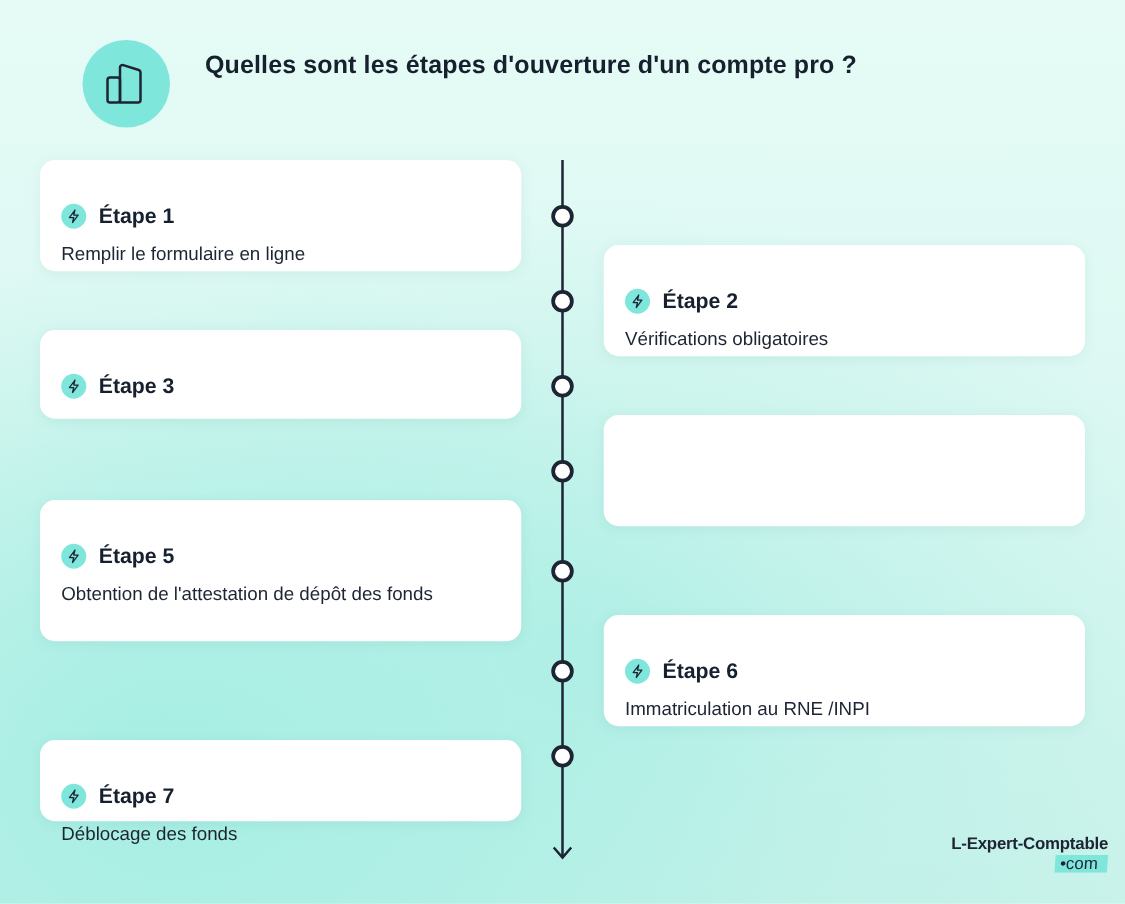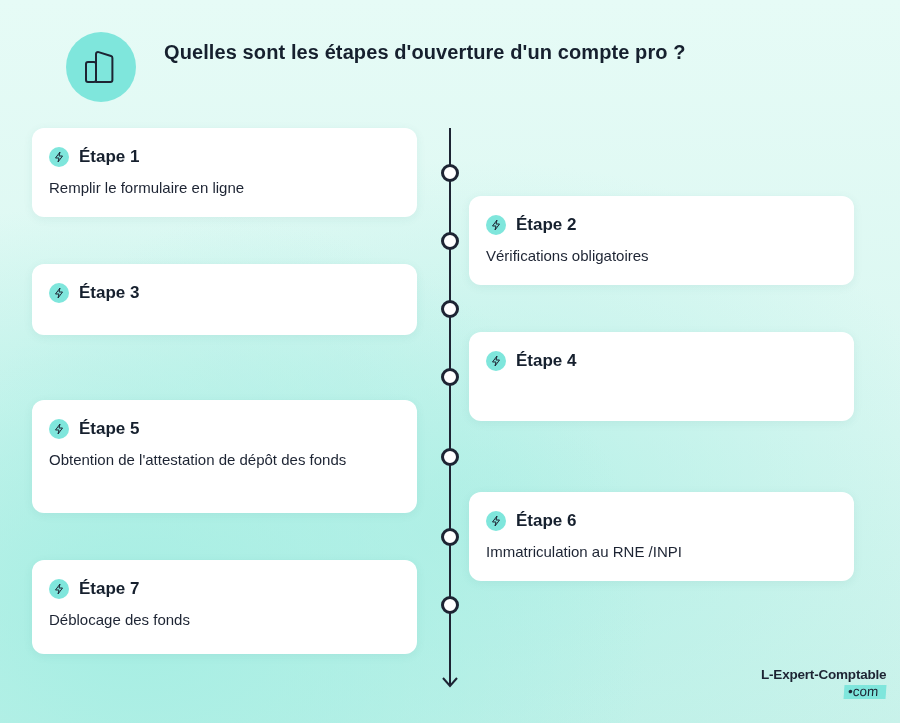--- a/index.html
+++ b/index.html
@@ -38,24 +38,24 @@
   .arrow {
     position: absolute; left: 442px; top: 676px;
   }
   .node {
     position: absolute; left: 441px; width: 18px; height: 18px;
     border-radius: 50%; background: #ffffff; border: 3px solid #1d2433;
   }
   .card {
     position: absolute; background: #ffffff; border-radius: 12px;
     box-shadow: 0 2px 10px rgba(40,120,110,0.08);
-    padding: 0 17px;
+    padding: 16px 17px;
   }
   .card.left { left: 32px; width: 385px; }
-  .card.right { left: 469px; width: 385px; }
+  .card.right { left: 483px; width: 385px; }
   .card-head { display: flex; align-items: center; margin-top: 19px; }
   .bolt {
     width: 20px; height: 20px; border-radius: 50%; background: #7fe6dc;
     display: flex; align-items: center; justify-content: center; margin-right: 10px;
   }
   .card-title { font-size: 17px; font-weight: bold; color: #16202e; }
   .card-desc { font-size: 15px; color: #1d2433; line-height: 23px; margin-top: 9px; }
   .logo {
     position: absolute; left: 729px; top: 667px; text-align: right; margin-left: 32px;
   }
@@ -122,28 +122,20 @@
     <span class="bolt">
       <svg width="12" height="12" viewBox="0 0 12 12">
           <path d="M7 1 L2.5 7 H6 L5 11 L9.5 5 H6 Z" fill="none" stroke="#1d2433" stroke-width="1" stroke-linejoin="round"></path>
         </svg>
     </span>
     <span class="card-title">Étape 3</span>
   </div>
 </div>
 
 <div class="card right" style="top:332px;height:89px">
-  <div class="card-head">
-    <span class="bolt">
-      <svg width="12" height="12" viewBox="0 0 12 12">
-          <path d="M7 1 L2.5 7 H6 L5 11 L9.5 5 H6 Z" fill="none" stroke="#1d2433" stroke-width="1" stroke-linejoin="round"></path>
-        </svg>
-    </span>
-    <span class="card-title">Étape 4</span>
-  </div>
 </div>
 
 <div class="card left" style="top:400px;height:113px">
   <div class="card-head">
     <span class="bolt">
       <svg width="12" height="12" viewBox="0 0 12 12">
           <path d="M7 1 L2.5 7 H6 L5 11 L9.5 5 H6 Z" fill="none" stroke="#1d2433" stroke-width="1" stroke-linejoin="round"></path>
         </svg>
     </span>
     <span class="card-title">Étape 5</span>
@@ -156,21 +148,21 @@
     <span class="bolt">
       <svg width="12" height="12" viewBox="0 0 12 12">
           <path d="M7 1 L2.5 7 H6 L5 11 L9.5 5 H6 Z" fill="none" stroke="#1d2433" stroke-width="1" stroke-linejoin="round"></path>
         </svg>
     </span>
     <span class="card-title">Étape 6</span>
   </div>
   <div class="card-desc">Immatriculation au RNE /INPI</div>
 </div>
 
-<div class="card left" style="top:560px;height:94px">
+<div class="card left" style="top:592px;height:65px">
   <div class="card-head">
     <span class="bolt">
       <svg width="12" height="12" viewBox="0 0 12 12">
           <path d="M7 1 L2.5 7 H6 L5 11 L9.5 5 H6 Z" fill="none" stroke="#1d2433" stroke-width="1" stroke-linejoin="round"></path>
         </svg>
     </span>
     <span class="card-title">Étape 7</span>
   </div>
   <div class="card-desc">Déblocage des fonds</div>
 </div>

